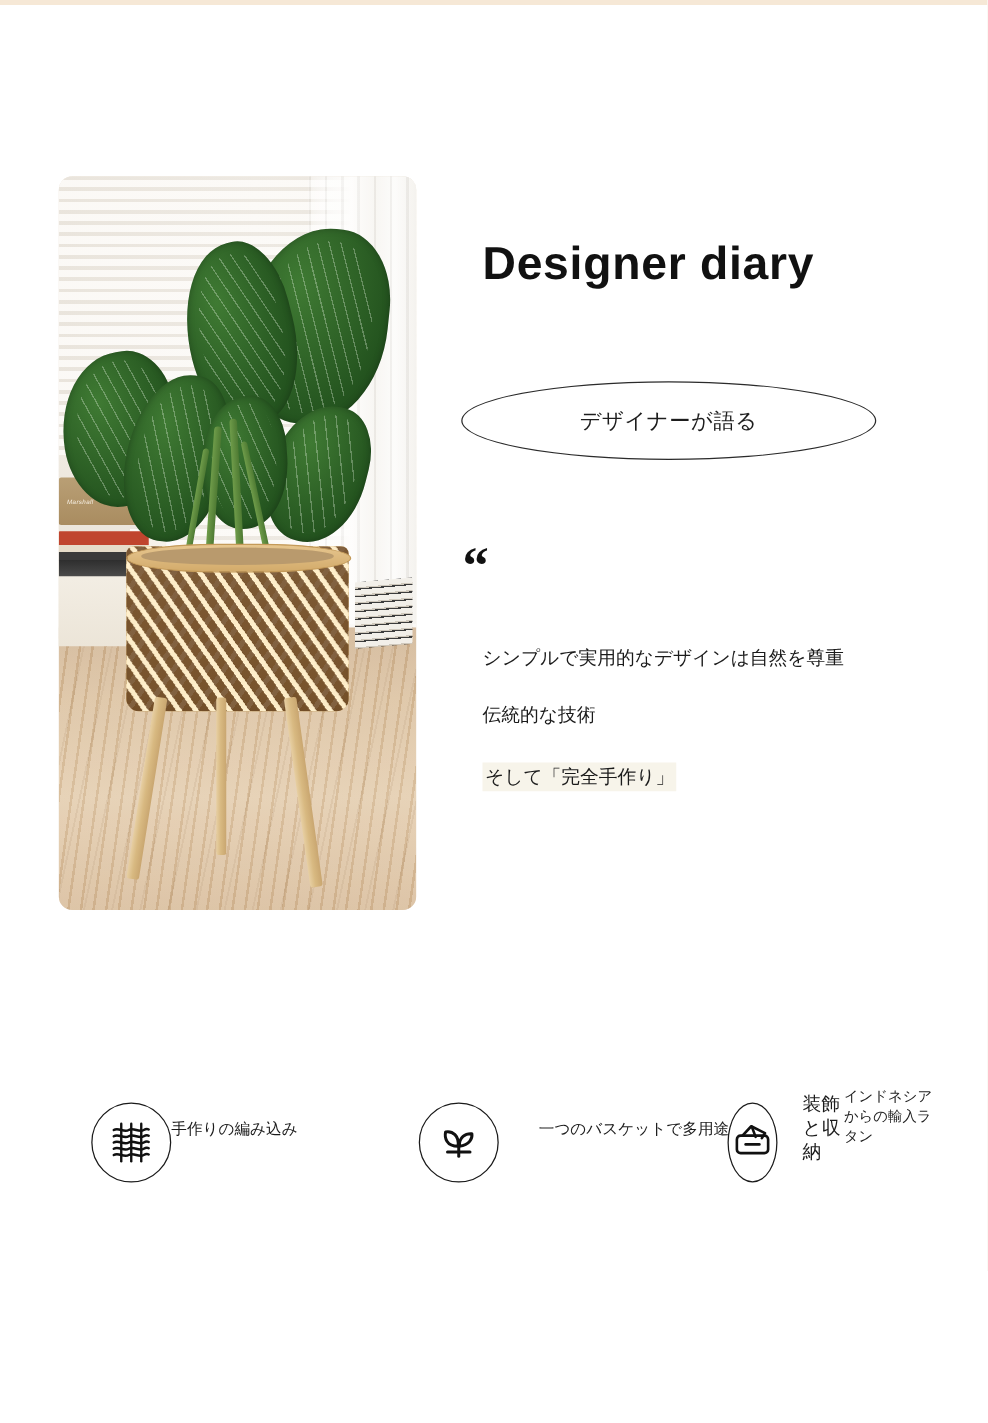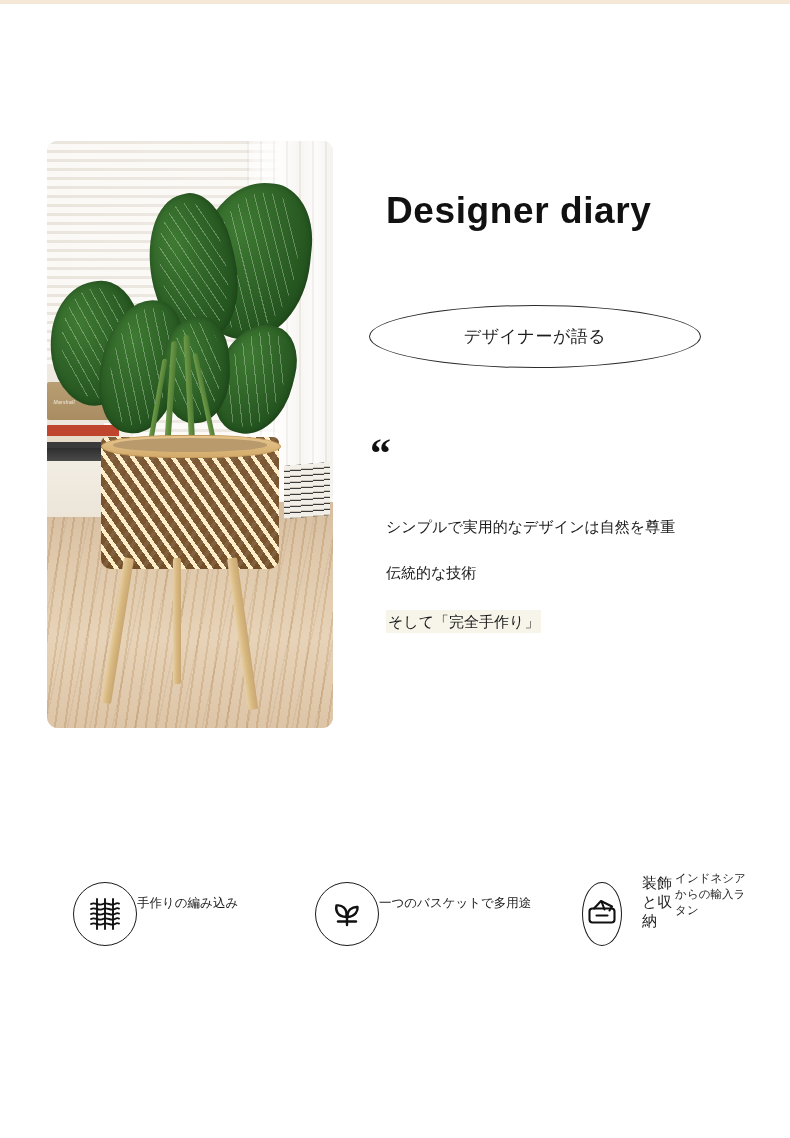--- a/index.html
+++ b/index.html
@@ -272,21 +272,21 @@
     background: #ffffff;
   }
   .feature-col {
     position: absolute;
     top: 0;
     height: 100%;
     display: flex;
     align-items: center;
   }
   .feature-col.c1 { left: 26px;  width: 250px; }
-  .feature-col.c2 { left: 268px; width: 250px; }
+  .feature-col.c2 { left: 288px; width: 250px; gap: 32px; }
   .feature-col.c3 { left: 509px; width: 196px; align-items: center; }
 
   .icon-circle {
     width: 62px;
     height: 62px;
     border: 1.6px solid #1a1a1a;
     border-radius: 50%;
     display: flex;
     align-items: center;
     justify-content: center;

